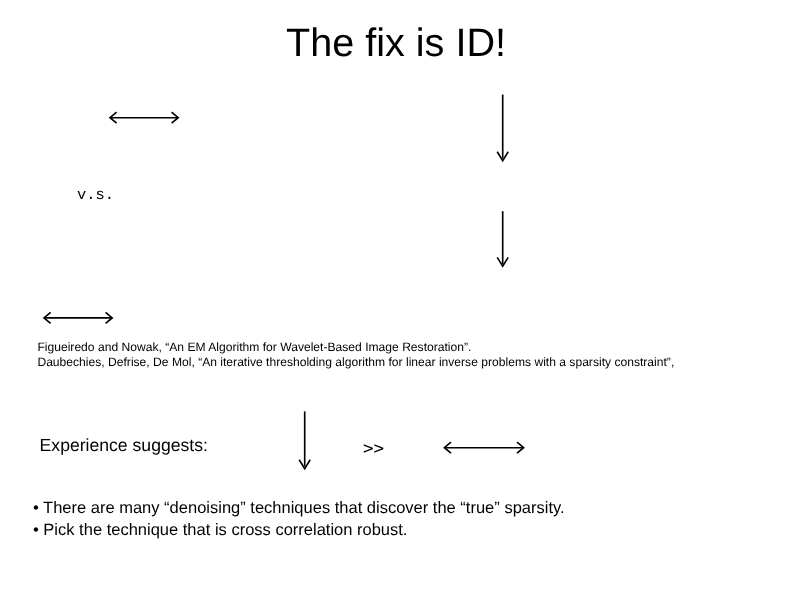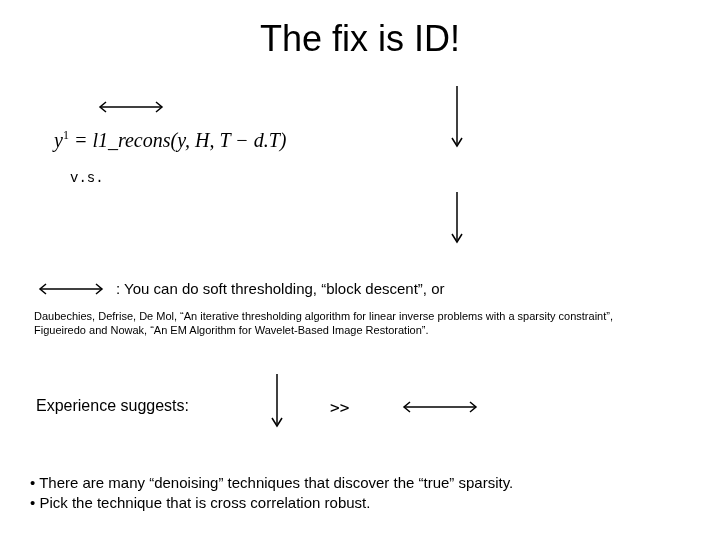--- a/index.html
+++ b/index.html
@@ -82,21 +82,20 @@
     font-size: 16px;
     font-family: monospace;
   }
   .bullets {
     position: absolute;
     top: 452px;
     left: 30px;
     width: 660px;
     font-size: 15px;
     line-height: 1.35;
-    margin-top: 21px;
   }
   .bullets .row { white-space: nowrap; }
 
   
   svg.arrow { position: absolute; overflow: visible; }
 </style>
 </head>
 <body>
 
 <div class="slide">
@@ -107,41 +106,39 @@
     <line x1="4" y1="7" x2="66" y2="7" stroke="#000" stroke-width="1.5"></line>
     <polyline points="10,2 4,7 10,12" fill="none" stroke="#000" stroke-width="1.5"></polyline>
     <polyline points="60,2 66,7 60,12" fill="none" stroke="#000" stroke-width="1.5"></polyline>
   </svg>
 
   <svg class="arrow" style="left:450px; top:82px; width:14px; height:70px;">
     <line x1="7" y1="4" x2="7" y2="62" stroke="#000" stroke-width="1.5"></line>
     <polyline points="2,56 7,64 12,56" fill="none" stroke="#000" stroke-width="1.5"></polyline>
   </svg>
 
-  <div class="eq1">y<span class="sup">1</span> = <span class="fn">l</span>1_<span class="fn">recons</span>(y, H, T − d.T)</div>
 
   <div class="vs">v.s.</div>
 
 
   <svg class="arrow" style="left:450px; top:188px; width:14px; height:60px;">
     <line x1="7" y1="4" x2="7" y2="52" stroke="#000" stroke-width="1.5"></line>
     <polyline points="2,46 7,54 12,46" fill="none" stroke="#000" stroke-width="1.5"></polyline>
   </svg>
 
   <svg class="arrow" style="left:36px; top:282px; width:70px; height:14px;">
     <line x1="4" y1="7" x2="66" y2="7" stroke="#000" stroke-width="1.5"></line>
     <polyline points="10,2 4,7 10,12" fill="none" stroke="#000" stroke-width="1.5"></polyline>
     <polyline points="60,2 66,7 60,12" fill="none" stroke="#000" stroke-width="1.5"></polyline>
   </svg>
 
-  <div class="line-soft">: You can do soft thresholding, “block descent”, or</div>
 
   <div class="refs">
+    <div>Figueiredo and Nowak, “An EM Algorithm for Wavelet-Based Image Restoration”.</div>
     <div>Daubechies, Defrise, De Mol, “An iterative thresholding algorithm for linear inverse problems with a sparsity constraint”,</div>
-    <div>Figueiredo and Nowak, “An EM Algorithm for Wavelet-Based Image Restoration”.</div>
   </div>
 
   <div class="exp">Experience suggests:</div>
 
   <svg class="arrow" style="left:270px; top:370px; width:14px; height:62px;">
     <line x1="7" y1="4" x2="7" y2="54" stroke="#000" stroke-width="1.5"></line>
     <polyline points="2,48 7,56 12,48" fill="none" stroke="#000" stroke-width="1.5"></polyline>
   </svg>
 
   <div class="gtgt">&gt;&gt;</div>

